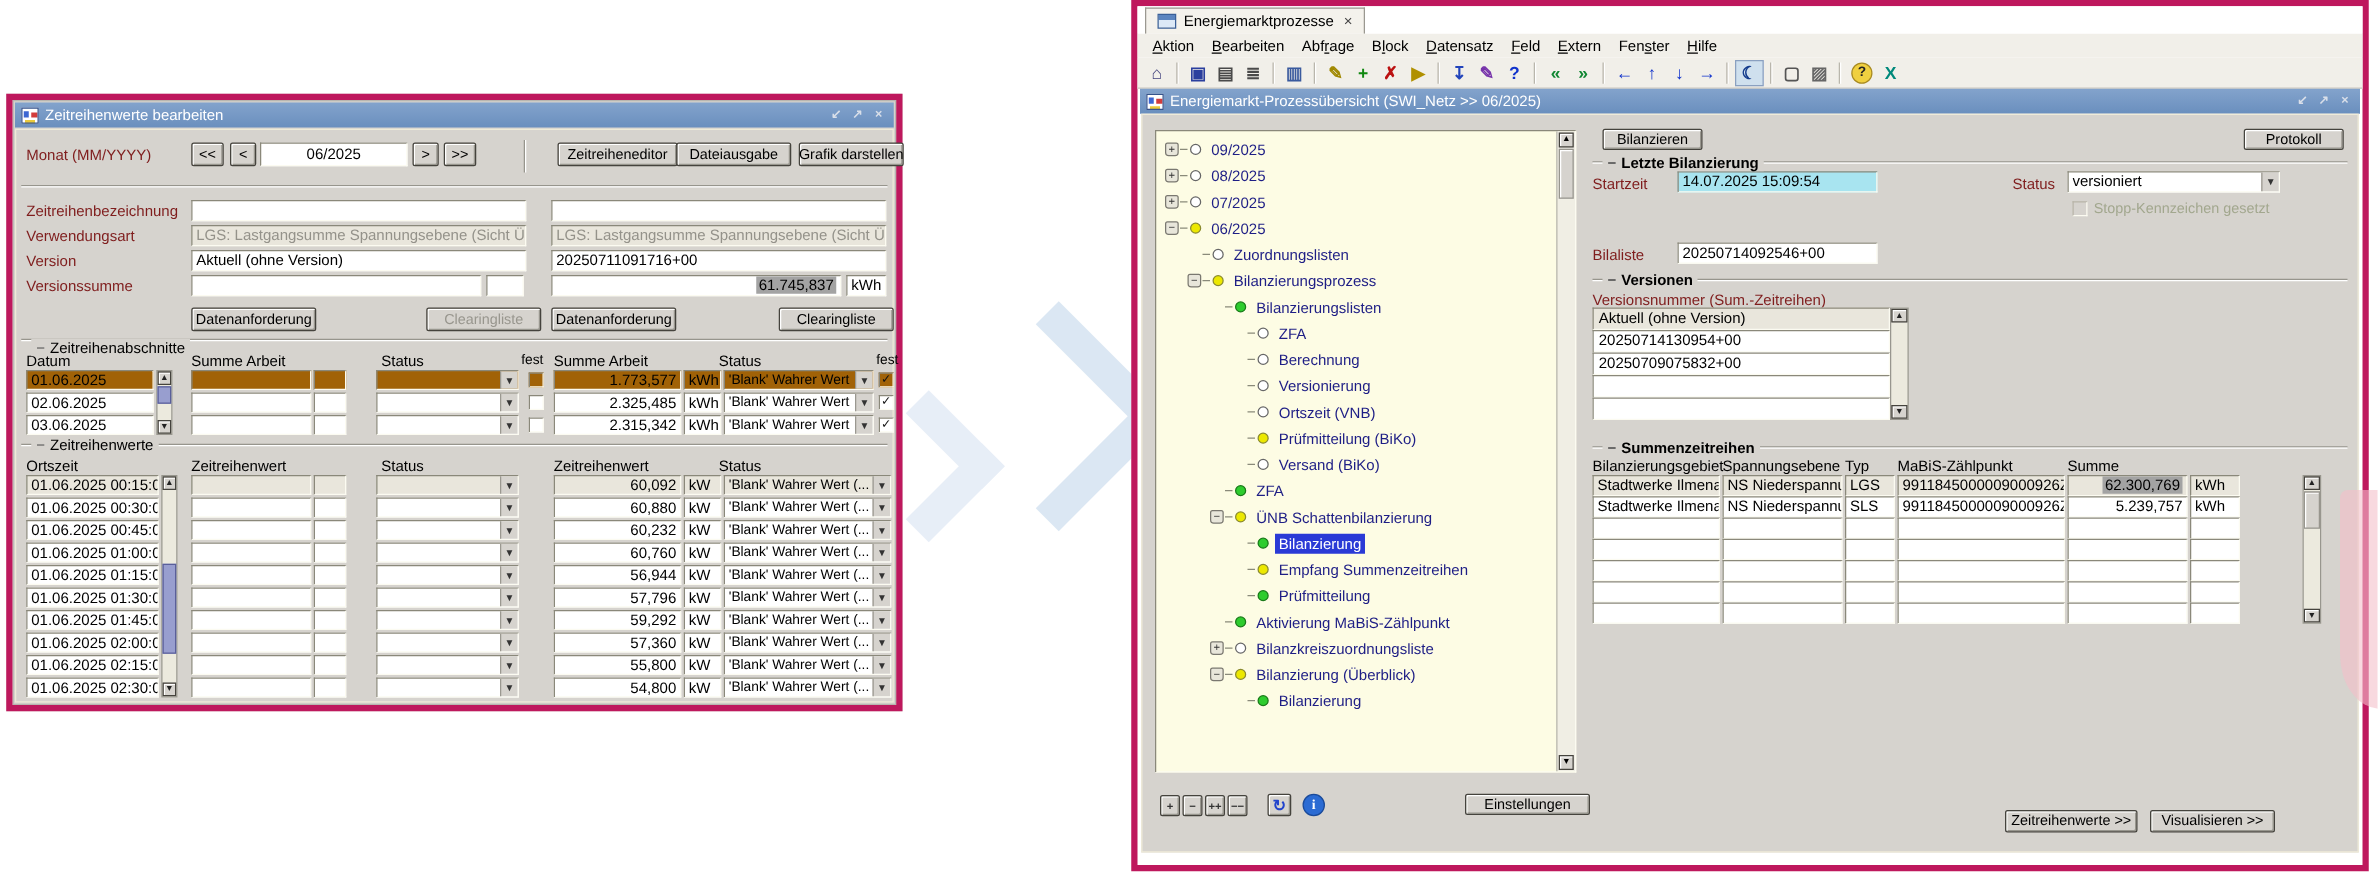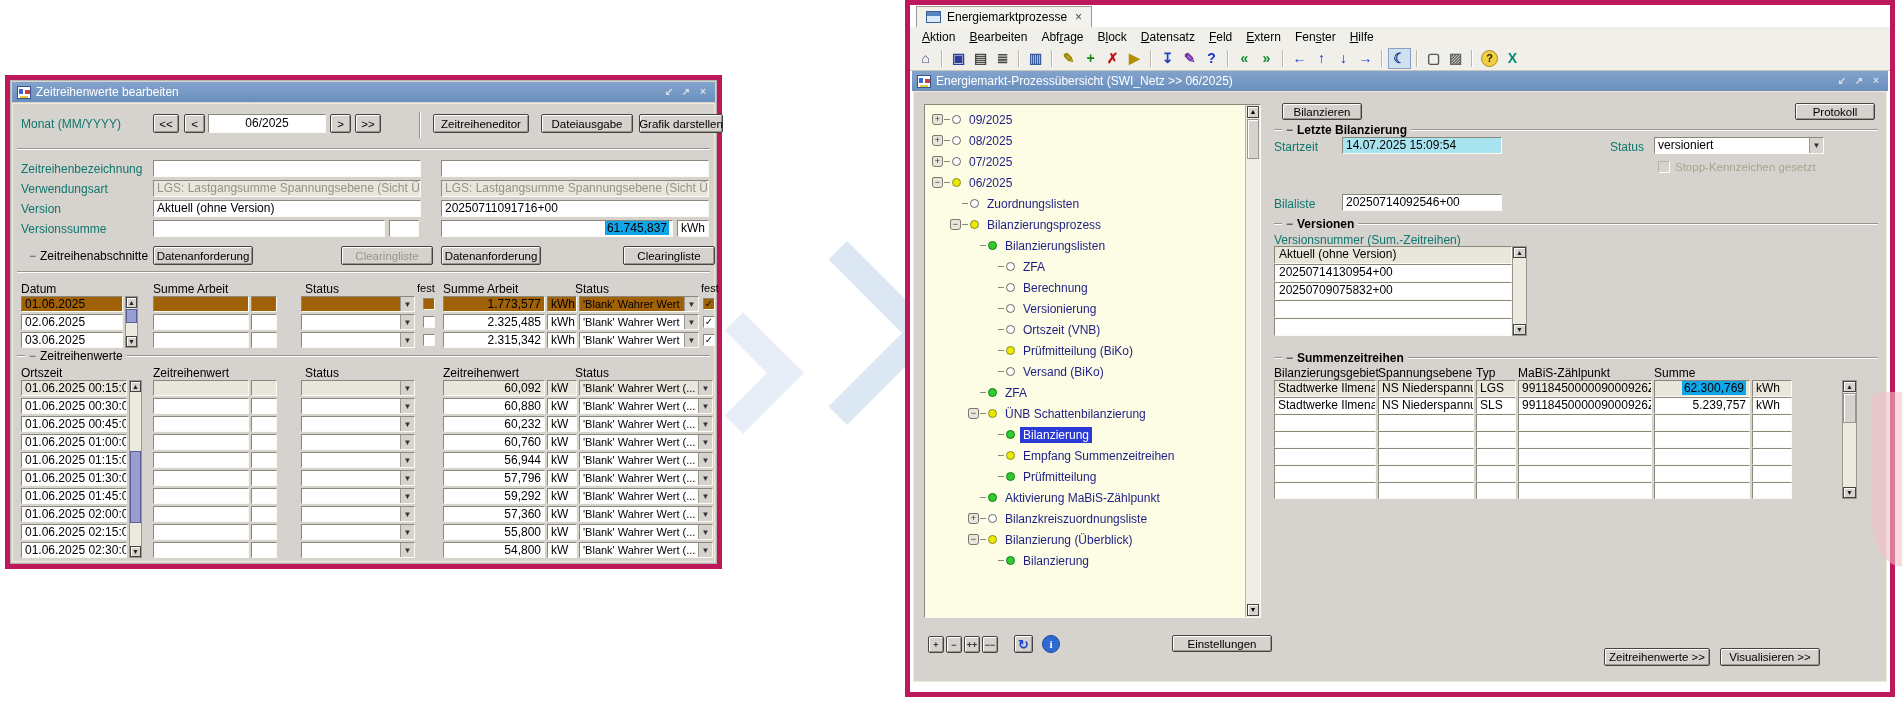--- a/index.html
+++ b/index.html
@@ -3,71 +3,71 @@
 <meta charset="utf-8">
 <style>
 *{margin:0;padding:0;box-sizing:border-box;font-family:"Liberation Sans",sans-serif}
 html,body{width:1902px;height:708px;background:#fff;overflow:hidden;position:relative}
 
 .win{position:absolute;background:#d6d3ce;border:5px solid #be185d;box-shadow:inset 0 0 0 1px #b8b6b0;z-index:2}
 .titlebar{position:absolute;left:2px;top:2px;right:2px;height:20px;background:linear-gradient(#83a3cc,#6a8fbe);color:#fff;display:flex;align-items:center;gap:5px;padding:0 5px;font-size:12px;white-space:nowrap}
 .wctrls{margin-left:auto;display:flex;gap:3px}
 .wc{width:14px;height:14px;font-size:10px;line-height:14px;text-align:center;color:#d9dfe9;font-weight:bold}
 .form-ico{width:14px;height:13px;flex:none;border:1px solid #35538c;background:linear-gradient(#3c66d2 0 0) 1px 2px/4px 5px no-repeat,linear-gradient(#d23c3c 0 0) 7px 3px/5px 4px no-repeat,linear-gradient(#e9c93a 0 0) 2px 9px/8px 3px no-repeat,#fff}
-.lbl{position:absolute;font-size:12px;color:#0f766e;white-space:nowrap}
+.lbl{position:absolute;font-size:12px;color:#7f1d1d;white-space:nowrap}
 .fld{position:absolute;height:17px;background:#fff;border:1px solid;border-color:#8a887a #fcfbf1 #fcfbf1 #8a887a;font-size:12px;padding:1px 3px;line-height:13px;white-space:nowrap;overflow:hidden}
 .fld.dis{background:#e9e6dc;color:#94928a}
 .fld.right{text-align:right}
 .fld.center{text-align:center}
 .btn{position:absolute;height:19px;background:#d6d3ce;border:1px solid #45433d;border-radius:2px;box-shadow:inset 1px 1px 0 #fff,inset -1px -1px 0 #98968e;font-size:11.5px;display:flex;align-items:center;justify-content:center;white-space:nowrap;cursor:default}
 .btn.disabled{color:#98968e}
 .combo{position:absolute;height:17px;background:#fff;border:1px solid;border-color:#8a887a #fcfbf1 #fcfbf1 #8a887a}
 .combo .txt{position:absolute;left:3px;top:1px;right:15px;font-size:11px;line-height:13px;white-space:nowrap;overflow:hidden}
 .combo .ar{position:absolute;right:0;top:0;bottom:0;width:14px;background:#d6d3ce;border-left:1px solid #9a9890;font-size:8px;line-height:15px;text-align:center;color:#333}
 .chk{position:absolute;width:12px;height:12px;background:#fff;border:1px solid;border-color:#8a887a #fcfbf1 #fcfbf1 #8a887a;font-size:10px;line-height:10px;text-align:center;color:#111}
 .groove{position:absolute;border-top:1px solid #97958d;border-bottom:1px solid #fff}
 .vgroove{position:absolute;width:0;border-left:1px solid #97958d;border-right:1px solid #fff}
 .legend{position:absolute;font-size:12px;background:#d6d3ce;padding:0 4px;z-index:2;white-space:nowrap}
 .legend::before{content:"−";margin-right:4px;color:#555}
 .blegend{font-weight:bold}
 .sb{position:absolute;width:13px;background:#eceade;border:1px solid #98968e}
 .sb .ar{position:absolute;left:0;right:0;height:11px;background:#d6d3ce;border:1px solid #45433d;box-shadow:inset 1px 1px 0 #fff;font-size:7px;line-height:9px;text-align:center;color:#222}
 .sb .ar.up{top:0}.sb .ar.dn{bottom:0}
 .sb .th{position:absolute;left:0;right:0;background:#989ecf;border:1px solid #5a5f9a}
 .sb.graysb .th{background:#d6d3ce;border:1px solid #98968e;box-shadow:inset 1px 1px 0 #fff}
-.hl{background:#0ea5e9;padding:0 2px}
+.hl{background:#a3a3a3;padding:0 2px}
 
 #lw{left:5px;top:75px;width:717px;height:494px}
 #lw .client{position:absolute;left:2px;top:23px;right:2px;bottom:2px;background:#d6d3ce;border:1px solid #efebd8}
 .nav-btn{top:10px}
 .nav-btn:nth-of-type(1){left:140px;width:26px}
 .nav-btn:nth-of-type(2){left:171px;width:21px}
 .nav-btn:nth-of-type(3){left:317px;width:21px}
 .nav-btn:nth-of-type(4){left:342px;width:26px}
 #month-field{left:195px;top:10px;width:118px;height:19px;line-height:15px}
 .top-btn{top:10px}
-.top-btn:nth-of-type(1){left:420px;width:96px}
+.top-btn:nth-of-type(1){left:433px;width:96px}
 .top-btn:nth-of-type(2){left:528px;width:92px}
 .top-btn:nth-of-type(3){left:626px;width:84px}
 #f-zb-l{left:140px;top:56px;width:268px}
 #f-zb-r{left:428px;top:56px;width:268px}
 #f-vw-l{left:140px;top:76px;width:268px}
 #f-vw-r{left:428px;top:76px;width:268px}
 #f-ver-l{left:140px;top:96px;width:268px}
 #f-ver-r{left:428px;top:96px;width:268px}
 #f-vs-l{left:140px;top:116px;width:232px}
 #f-vs-lu{left:376px;top:116px;width:30px}
 #f-vs-r{left:428px;top:116px;width:232px}
 #f-vs-ru{left:664px;top:116px;width:32px}
 .act-btn{top:142px;width:100px}
 .act-btn:nth-of-type(1){left:140px}
 .act-btn:nth-of-type(2){left:328px;width:92px}
 .act-btn:nth-of-type(3){left:428px}
 .act-btn:nth-of-type(4){left:610px;width:92px}
-#lg1{left:12px;top:145px}
+#lg1{left:12px;top:167px}
 #ln1{left:4px;right:4px;top:167px}
 .ab-h span,.wr-h span{position:absolute;font-size:12px;white-space:nowrap}
 .ab-h span{top:178px}
 .ab-h span:nth-of-type(1){left:8px}.ab-h span:nth-of-type(2){left:140px}.ab-h span:nth-of-type(3){left:292px}
 .ab-h span:nth-of-type(4){left:404px;font-size:11px}.ab-h span:nth-of-type(5){left:430px}
 .ab-h span:nth-of-type(6){left:562px}.ab-h span:nth-of-type(7){left:688px;font-size:11px}
 .ab-row{position:absolute;left:0;width:713px;height:16px}
 .ab-row:nth-of-type(1){top:192px}.ab-row:nth-of-type(2){top:210px}.ab-row:nth-of-type(3){top:228px}
 .ab-row .fld,.wr-row .fld{height:16px;line-height:12px}
 .ab-row .combo,.wr-row .combo{height:16px}

